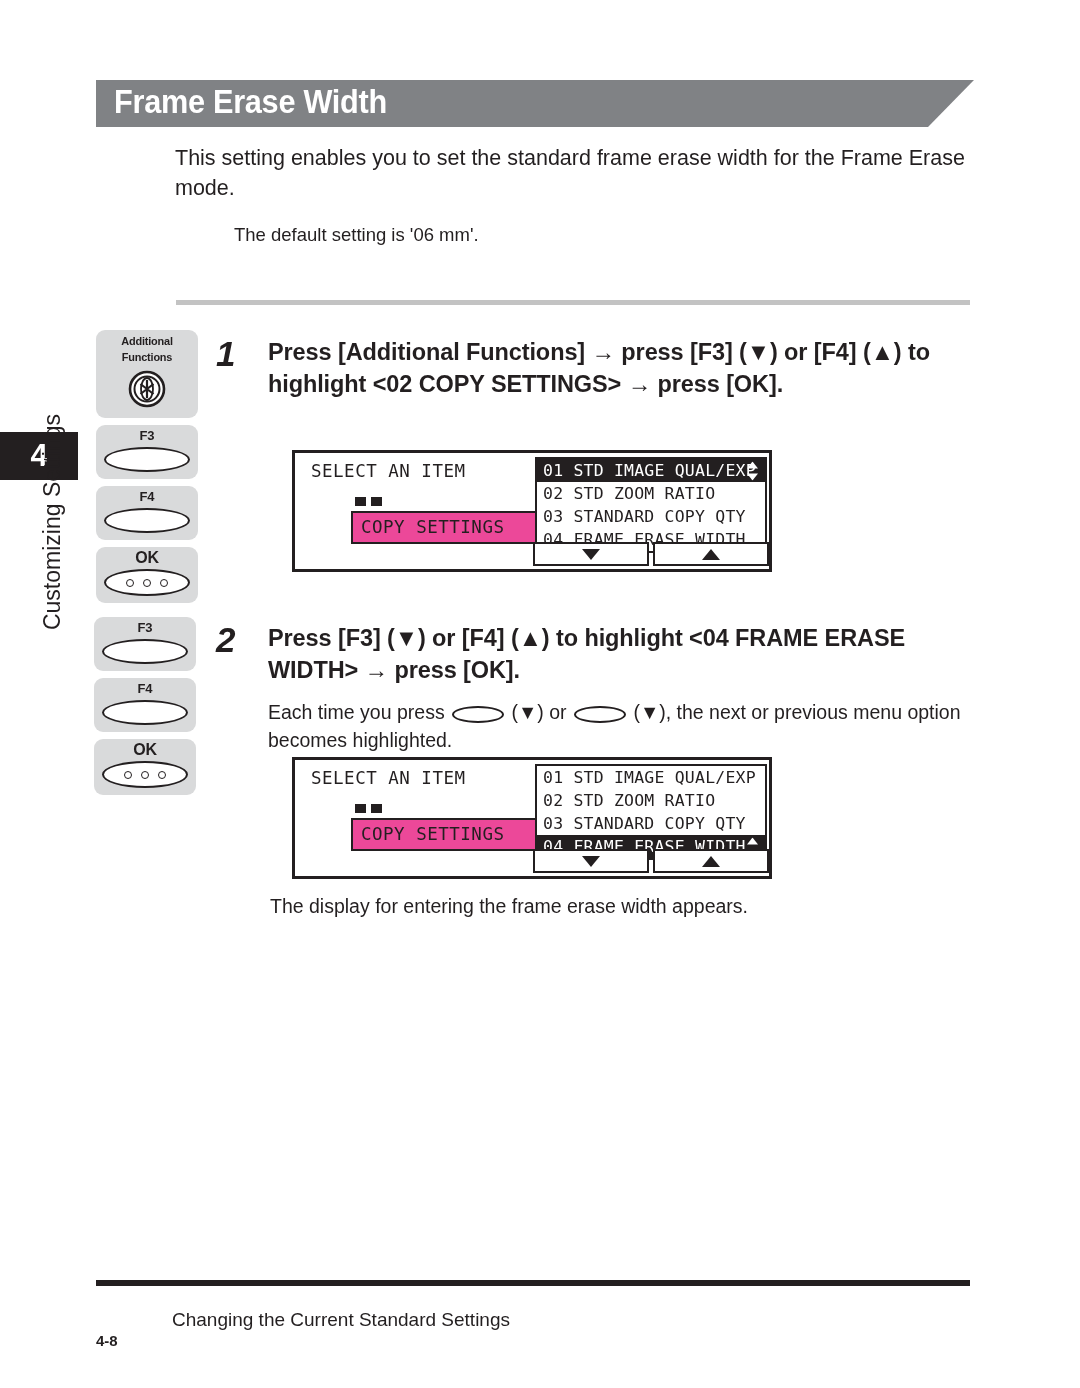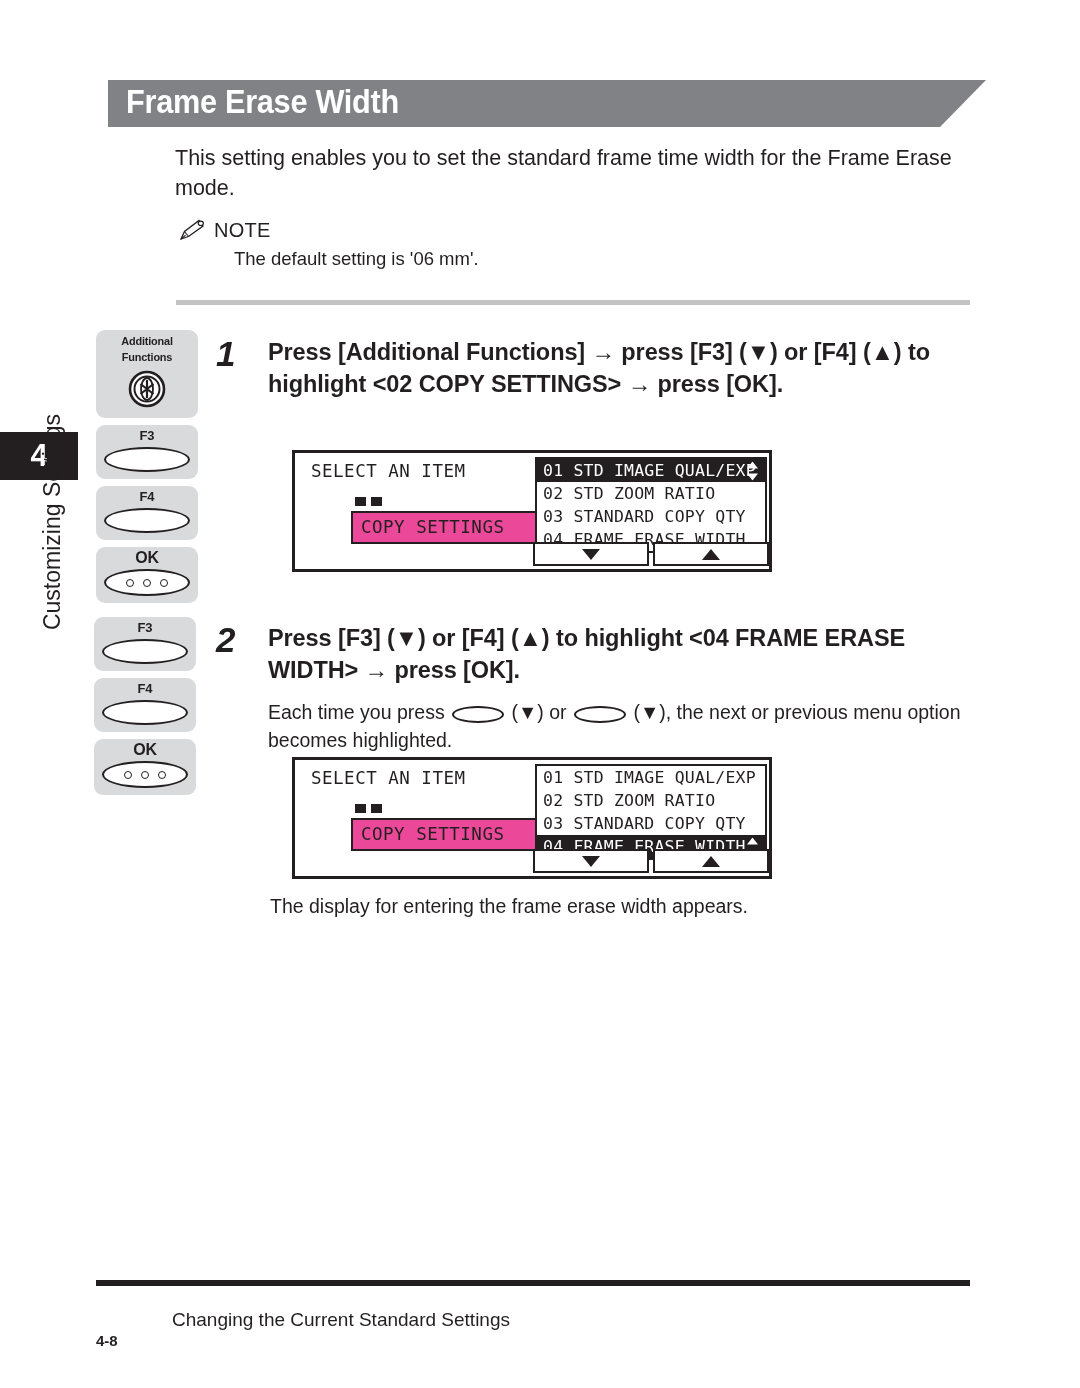--- a/index.html
+++ b/index.html
@@ -44,21 +44,21 @@
     font-size: 23px;
     color: #231f20;
     transform: rotate(-90deg);
     transform-origin: 50% 50%;
     white-space: nowrap;
   }
 
   
   #title-banner {
     position: absolute;
-    left: 108px;
+    left: 96px;
     top: 80px;
     width: 878px;
     height: 47px;
     background: #808285;
     -webkit-clip-path: polygon(0 0, 100% 0, calc(100% - 46px) 100%, 0 100%);
     clip-path: polygon(0 0, 100% 0, calc(100% - 46px) 100%, 0 100%);
   }
   #page-title {
     position: absolute;
     left: 18px;
@@ -396,32 +396,23 @@
 
 <div id="chapter-tab">
   <div id="chapter-number">4</div>
 </div>
 <div id="chapter-label">Customizing Settings</div>
 
 <div id="title-banner">
   <div id="page-title">Frame Erase Width</div>
 </div>
 
-<div id="intro-text">This setting enables you to set the standard frame time width for the Frame Erase mode.</div>
+<div id="intro-text">This setting enables you to set the standard frame erase width for the Frame Erase mode.</div>
 
 <div id="note-block">
-  <div class="note-head">
-    <svg id="pencil-icon" viewBox="0 0 28 24">
-      <path d="M3 21 L6.5 13.5 L21 2.5 L25 8 L10.5 18.5 Z" fill="#ffffff" stroke="#231f20" stroke-width="1.3"></path>
-      <path d="M6.5 13.5 L10.5 18.5" stroke="#231f20" stroke-width="1.1" fill="none"></path>
-      <path d="M3 21 L7.6 17.2" stroke="#231f20" stroke-width="1.1" fill="none"></path>
-      <ellipse cx="22.8" cy="5.3" rx="2.6" ry="2.2" fill="#ffffff" stroke="#231f20" stroke-width="1.2"></ellipse>
-    </svg>
-    <span id="note-title">NOTE</span>
-  </div>
   <div id="note-body">The default setting is '06 mm'.</div>
 </div>
 
 <div id="section-divider"></div>
 
 <div class="key-col" id="key-col-step1">
 
   <div class="key-cap">
     <span class="key-cap-label small">Additional Functions</span>
     <svg class="af-glyph" viewBox="0 0 44 44">

